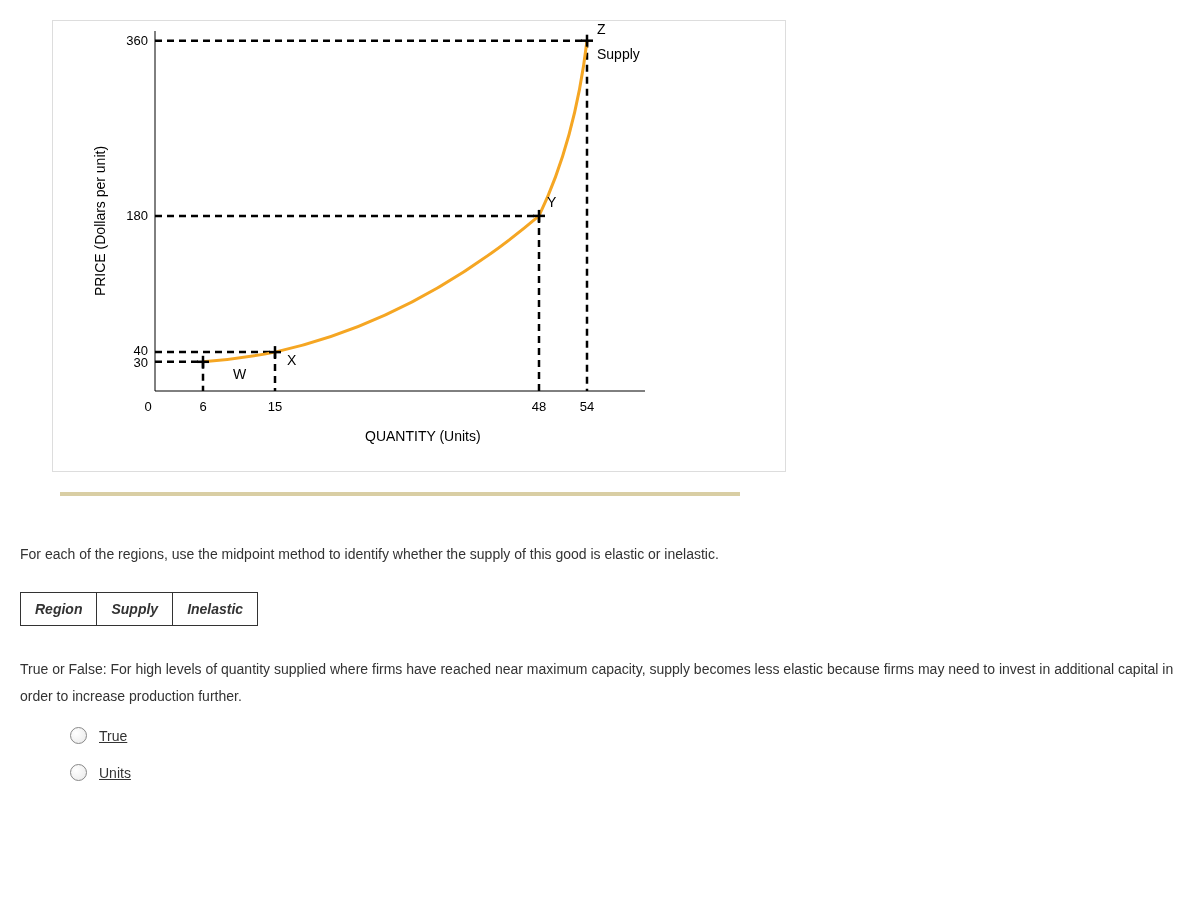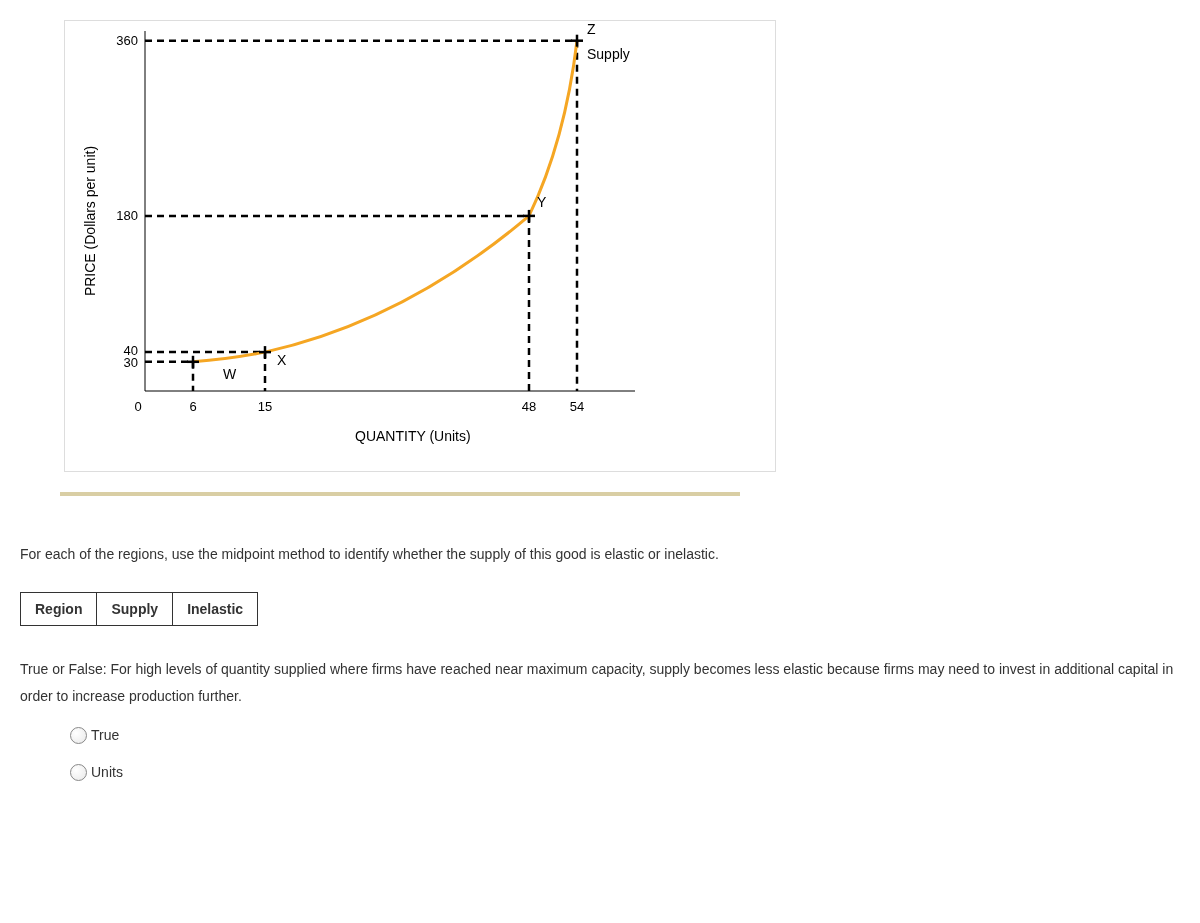--- a/index.html
+++ b/index.html
@@ -5,23 +5,23 @@
   body {
     font-family: Verdana, Geneva, sans-serif;
     font-size: 14px;
     color: #333;
     margin: 0;
     padding: 20px;
     background: #fff;
   }
   .chart-wrapper {
     border: 1px solid #ddd;
-    padding: 0 20px 20px 10px;
+    padding: 0 20px 20px 32px;
     width: 680px;
-    margin-left: 44px;
+    margin-left: 32px;
     position: relative;
   }
   .chart-inner {
     position: relative;
     height: 430px;
     margin-top: 0;
   }
   svg { display: block; }
   .underline {
     height: 4px;
@@ -37,43 +37,44 @@
   table.region {
     border-collapse: collapse;
     margin-bottom: 30px;
   }
   table.region th, table.region td {
     border: 1px solid #333;
     padding: 8px 14px;
     font-size: 14px;
     text-align: left;
   }
-  table.region th { font-weight: bold; }
+  table.region th { font-weight: bold; font-style: italic; }
   table.region td.center { text-align: center; }
   .radio {
     width: 15px;
     height: 15px;
     border: 1px solid #888;
     border-radius: 50%;
     display: inline-block;
     vertical-align: middle;
     background: radial-gradient(circle at 35% 35%, #fff, #e8e8e8);
   }
   .tf-question {
     line-height: 1.9;
     font-size: 14px;
   }
   .tf-options {
     margin: 18px 0 0 50px;
   }
   .tf-options .opt {
     display: flex;
-    align-items: flex-start;
-    gap: 4px;
+    align-items: flex-end;
+    gap: 12px;
     margin-bottom: 20px;
+    text-decoration: underline;
   }
 </style>
 </head>
 <body>
 
 <div class="chart-wrapper">
   <div class="chart-inner">
     <svg width="640" height="430" viewBox="0 0 640 430">
 
       <line x1="70" y1="10" x2="70" y2="370" stroke="#000" stroke-width="1"></line>

